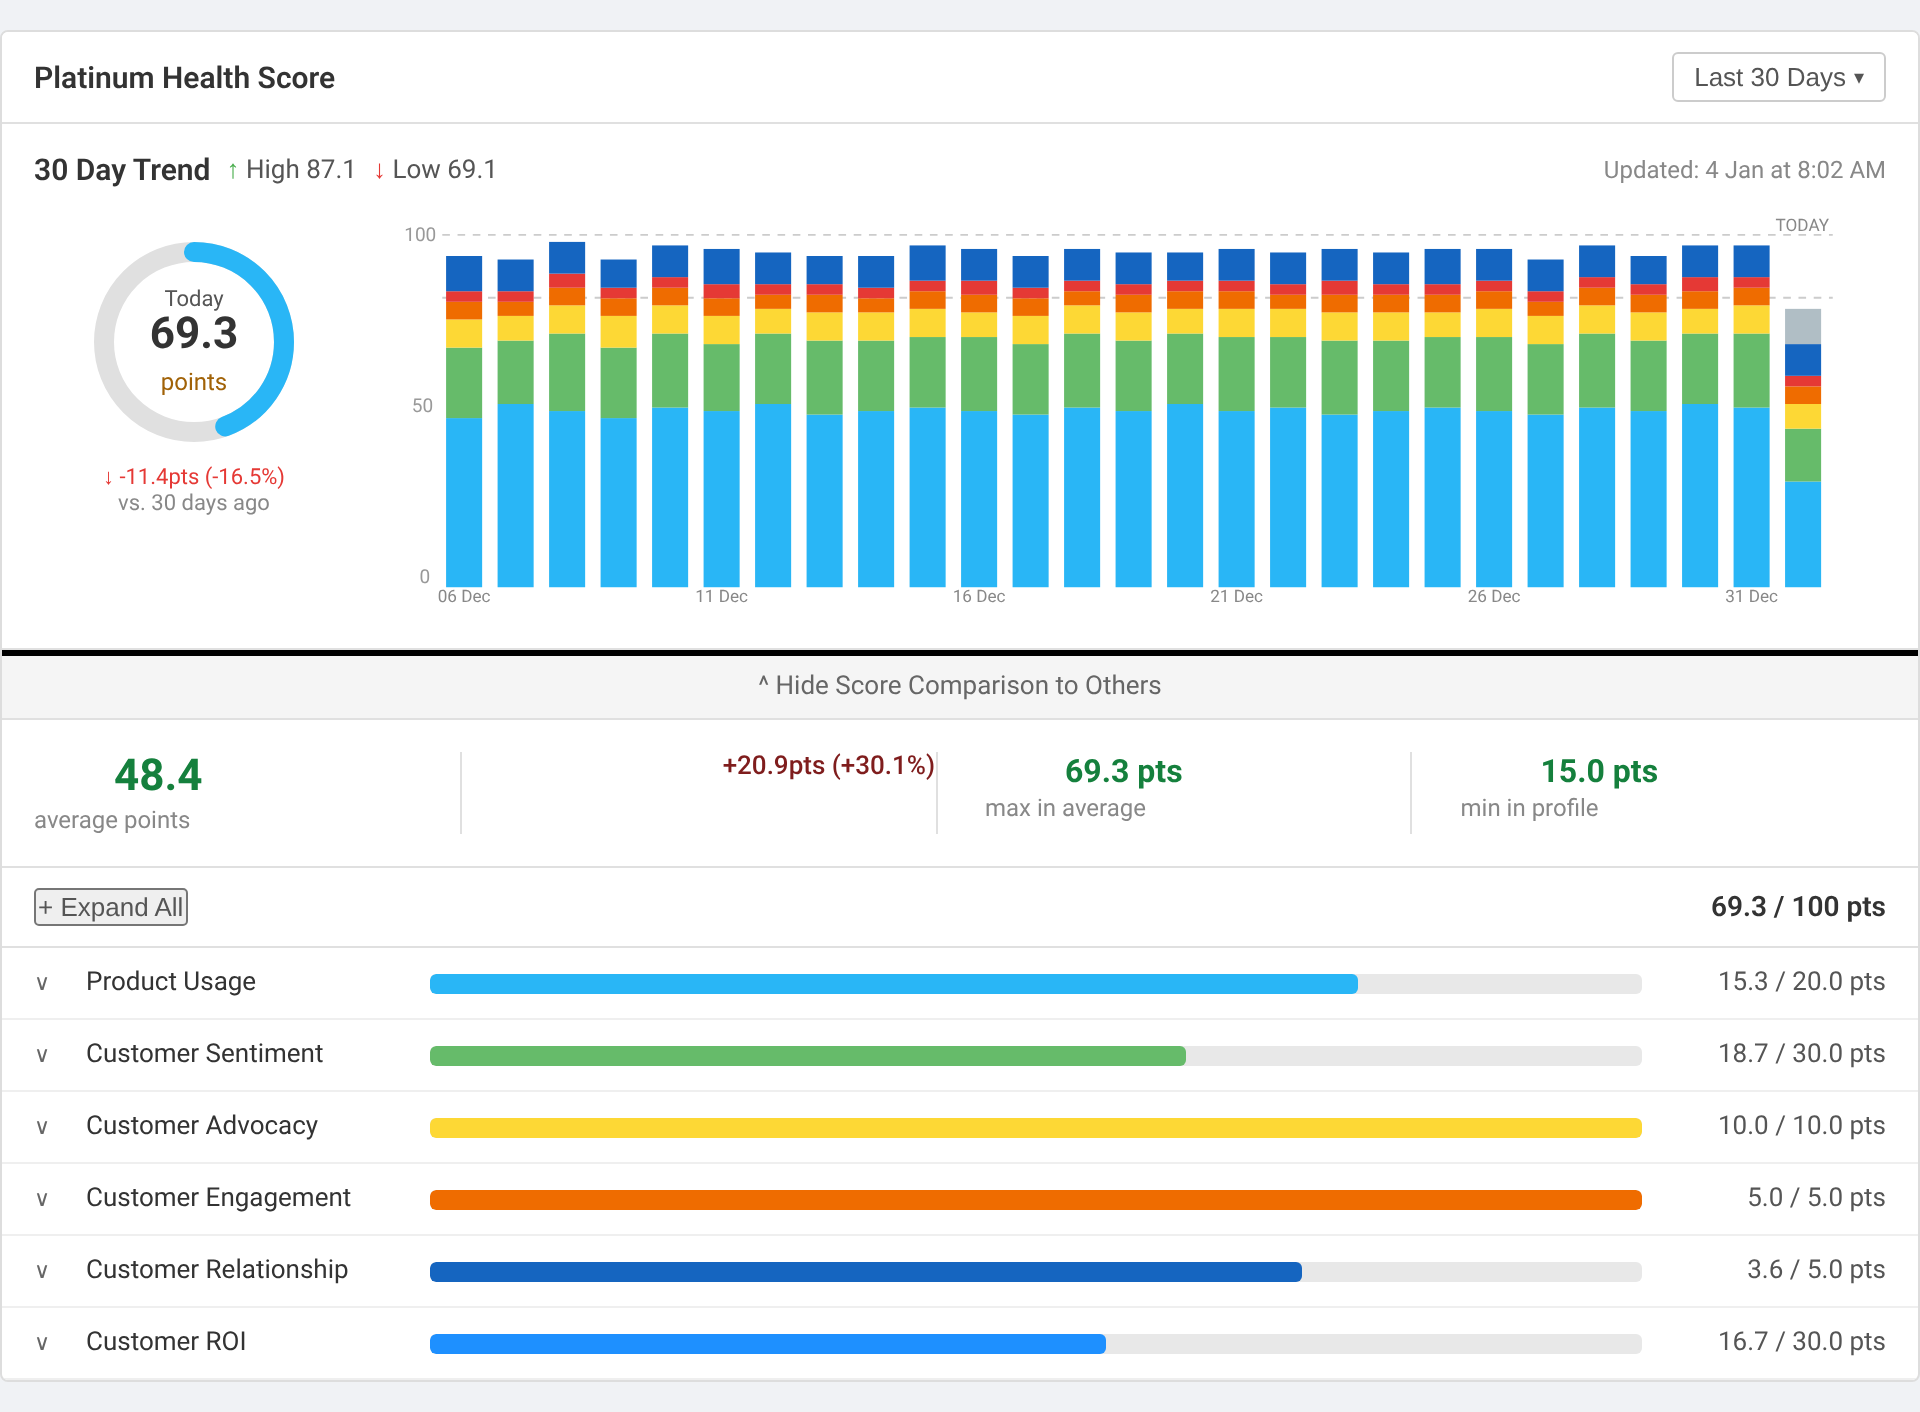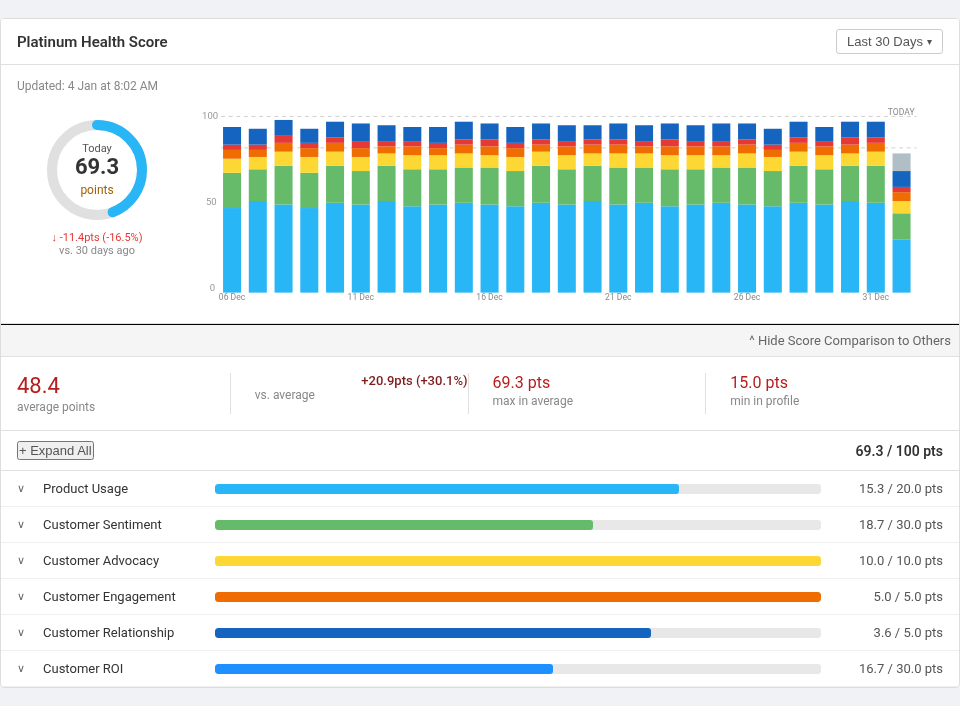--- a/index.html
+++ b/index.html
@@ -41,27 +41,27 @@
     .donut-value { font-size: 22px; font-weight: 700; color: #333; line-height: 1.1; }
     .donut-unit { font-size: 12px; color: #a16207; }
     .donut-change { font-size: 11px; color: #e53935; margin-top: 6px; text-align: center; }
     .donut-vs { font-size: 11px; color: #888; text-align: center; }
     
     
     .bar-chart-container { flex: 1; padding: 0 0 14px 8px; position: relative; }
     .bar-chart-svg { width: 100%; height: 200px; }
     
     
-    .comparison-bar { background: #f5f5f5; border-top: 1px solid #000000; border-bottom: 1px solid #e0e0e0; text-align: right; padding: 8px; cursor: pointer; font-size: 13px; color: #666; }
+    .comparison-bar { background: #f5f5f5; border-top: 3px solid #000000; border-bottom: 1px solid #e0e0e0; text-align: center; padding: 8px; cursor: pointer; font-size: 13px; color: #666; }
     
     
     .stats-row { display: flex; padding: 16px; border-bottom: 1px solid #e0e0e0; gap: 0; }
     .stat-item { flex: 1; display: flex; flex-direction: column; }
     .stat-item + .stat-item { border-left: 1px solid #e0e0e0; padding-left: 24px; }
-    .stat-value { font-size: 22px; font-weight: 400; color: #b91c1c; }
+    .stat-value { font-size: 22px; font-weight: 700; color: #15803d; margin-left: 40px; }
     .stat-label { font-size: 12px; color: #888; margin-top: 2px; }
     .stat-change { font-size: 13px; color: #7f1d1d; font-weight: 500; text-align: right; }
     .stat-change-label { font-size: 12px; color: #888; }
     
     
     .expand-all-row { display: flex; justify-content: space-between; align-items: center; padding: 10px 16px; border-bottom: 1px solid #e0e0e0; }
     .expand-all-btn { font-size: 13px; color: #555; cursor: pointer; display: flex; align-items: center; gap: 4px; }
     .total-score { font-size: 14px; font-weight: 600; color: #333; }
     
     
@@ -81,20 +81,31 @@
   <div class="sub-header">
     <span class="platinum-score-title">Platinum Health Score</span>
     <button class="date-range-btn">
       <span>Last 30 Days</span>
       <span class="chevron">▾</span>
     </button>
   </div>
 
   <div class="trend-section">
     <div class="trend-header">
+      <div class="trend-title-area">
+        <span class="trend-title">30 Day Trend</span>
+        <span class="trend-high">
+          <span class="arrow-up">↑</span>
+          <span>High 87.1</span>
+        </span>
+        <span class="trend-low">
+          <span class="arrow-down">↓</span>
+          <span>Low 69.1</span>
+        </span>
+      </div>
       <span class="updated-text">Updated: 4 Jan at 8:02 AM</span>
     </div>
 
     <div class="chart-area">
 
       <div class="donut-container">
         <div class="donut-wrapper">
           <svg viewBox="0 0 110 110">
 
             <circle cx="55" cy="55" r="45" fill="none" stroke="#e0e0e0" stroke-width="10"></circle>
@@ -310,21 +321,20 @@
     <span>^ Hide Score Comparison to Others</span>
   </div>
 
   <div class="stats-row">
     <div class="stat-item">
       <span class="stat-value">48.4</span>
       <span class="stat-label">average points</span>
     </div>
     <div class="stat-item" style="padding-left:24px;">
       <span class="stat-change">+20.9pts (+30.1%)</span>
-      <span class="stat-change-label">vs. average</span>
     </div>
     <div class="stat-item" style="padding-left:24px;">
       <span class="stat-value" style="font-size:16px;">69.3 pts</span>
       <span class="stat-label">max in average</span>
     </div>
     <div class="stat-item" style="padding-left:24px;">
       <span class="stat-value" style="font-size:16px;">15.0 pts</span>
       <span class="stat-label">min in profile</span>
     </div>
   </div>

